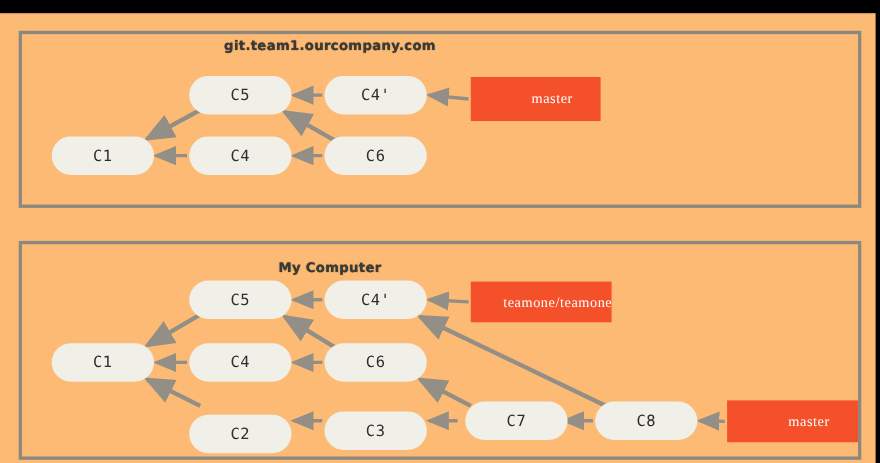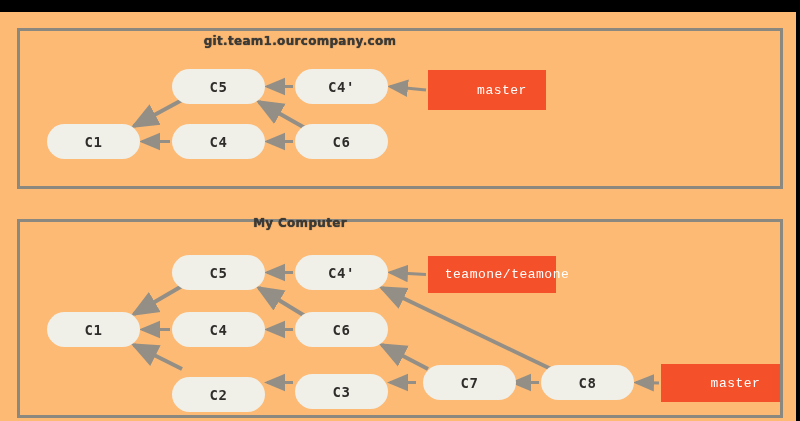--- a/index.html
+++ b/index.html
@@ -40,32 +40,31 @@
     background: #f0efe8;
     border-radius: 18px;
     display: flex;
     align-items: center;
     justify-content: center;
     color: #2e2d2a;
     font-size: 14px;
     font-family: "DejaVu Sans Mono", "Liberation Mono", monospace;
     letter-spacing: 0.5px;
     z-index: 3;
-    font-weight: bold;
   }
   .branch {
     position: absolute;
     box-sizing: border-box;
     background: #f4502a;
     display: flex;
     align-items: center;
     justify-content: center;
     color: #ffffff;
     font-size: 13px;
-    font-family: Liberation Mono, monospace;
+    font-family: Liberation Serif, serif;
     letter-spacing: 0.5px;
     z-index: 3;
     padding-left: 30px;
   }
   .edges {
     position: absolute;
     left: 0;
     top: 0;
     width: 800px;
     height: 421px;
@@ -108,21 +107,21 @@
   <div id="panel-layer">
       <div class="panel" style="left: 17px; top: 16px; width: 766px; height: 161px; border-color: rgb(139, 136, 128);"></div>
       <div class="panel-title" style="left: 300px; top: 22px;">git.team1.ourcompany.com</div>
       <div class="node" style="left: 47px; top: 112px; width: 93px; height: 35px; background: rgb(240, 239, 232); color: rgb(46, 45, 42);">C1</div>
       <div class="node" style="left: 172px; top: 112px; width: 93px; height: 35px; background: rgb(240, 239, 232); color: rgb(46, 45, 42);">C4</div>
       <div class="node" style="left: 295px; top: 112px; width: 93px; height: 35px; background: rgb(240, 239, 232); color: rgb(46, 45, 42);">C6</div>
       <div class="node" style="left: 172px; top: 57px; width: 93px; height: 35px; background: rgb(240, 239, 232); color: rgb(46, 45, 42);">C5</div>
       <div class="node" style="left: 295px; top: 57px; width: 93px; height: 35px; background: rgb(240, 239, 232); color: rgb(46, 45, 42);">C4'</div>
       <div class="branch" style="left: 428px; top: 58px; width: 118px; height: 40px; background: rgb(244, 80, 42); color: rgb(255, 255, 255);">master</div>
       <div class="panel" style="left: 17px; top: 207px; width: 766px; height: 199px; border-color: rgb(139, 136, 128);"></div>
-      <div class="panel-title" style="left: 300px; top: 204px;">My Computer</div>
+      <div class="panel-title" style="left: 300px; top: 224px;">My Computer</div>
       <div class="node" style="left: 47px; top: 300px; width: 93px; height: 35px; background: rgb(240, 239, 232); color: rgb(46, 45, 42);">C1</div>
       <div class="node" style="left: 172px; top: 300px; width: 93px; height: 35px; background: rgb(240, 239, 232); color: rgb(46, 45, 42);">C4</div>
       <div class="node" style="left: 295px; top: 300px; width: 93px; height: 35px; background: rgb(240, 239, 232); color: rgb(46, 45, 42);">C6</div>
       <div class="node" style="left: 172px; top: 243px; width: 93px; height: 35px; background: rgb(240, 239, 232); color: rgb(46, 45, 42);">C5</div>
       <div class="node" style="left: 295px; top: 243px; width: 93px; height: 35px; background: rgb(240, 239, 232); color: rgb(46, 45, 42);">C4'</div>
       <div class="node" style="left: 172px; top: 365px; width: 93px; height: 35px; background: rgb(240, 239, 232); color: rgb(46, 45, 42);">C2</div>
       <div class="node" style="left: 295px; top: 362px; width: 93px; height: 35px; background: rgb(240, 239, 232); color: rgb(46, 45, 42);">C3</div>
       <div class="node" style="left: 423px; top: 353px; width: 93px; height: 35px; background: rgb(240, 239, 232); color: rgb(46, 45, 42);">C7</div>
       <div class="node" style="left: 541px; top: 353px; width: 93px; height: 35px; background: rgb(240, 239, 232); color: rgb(46, 45, 42);">C8</div>
       <div class="branch" style="left: 428px; top: 244px; width: 128px; height: 37px; background: rgb(244, 80, 42); color: rgb(255, 255, 255);">teamone/teamone</div>

